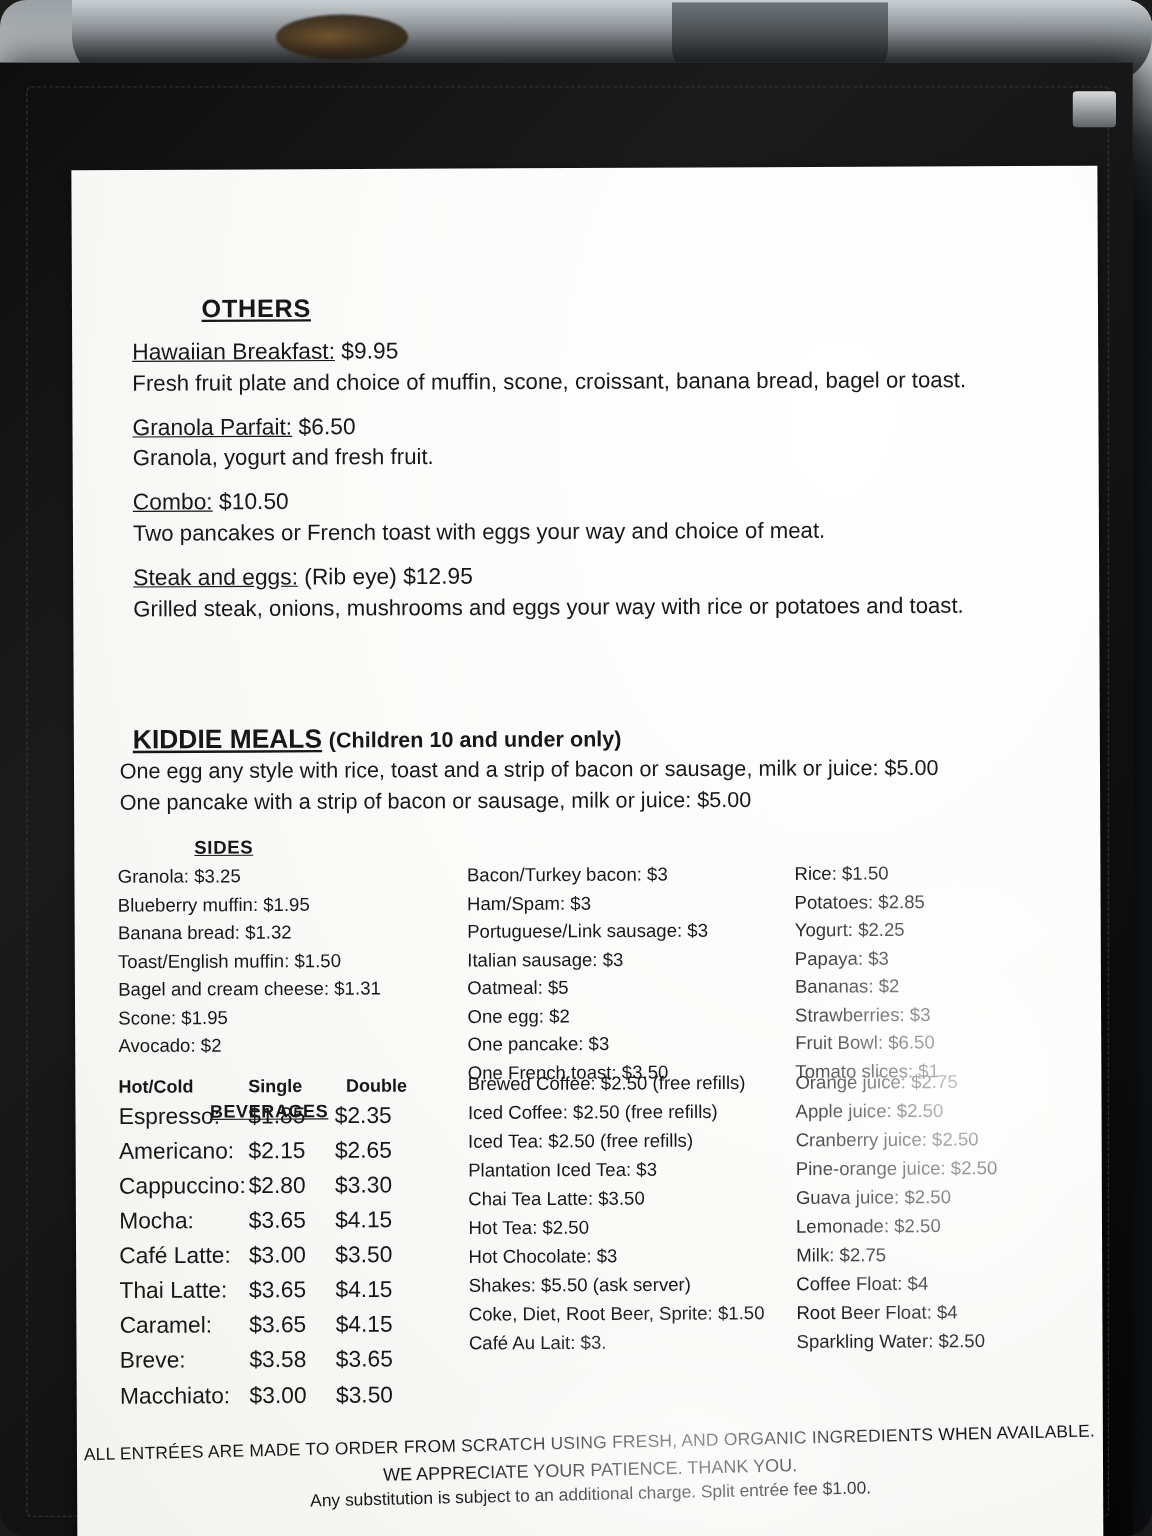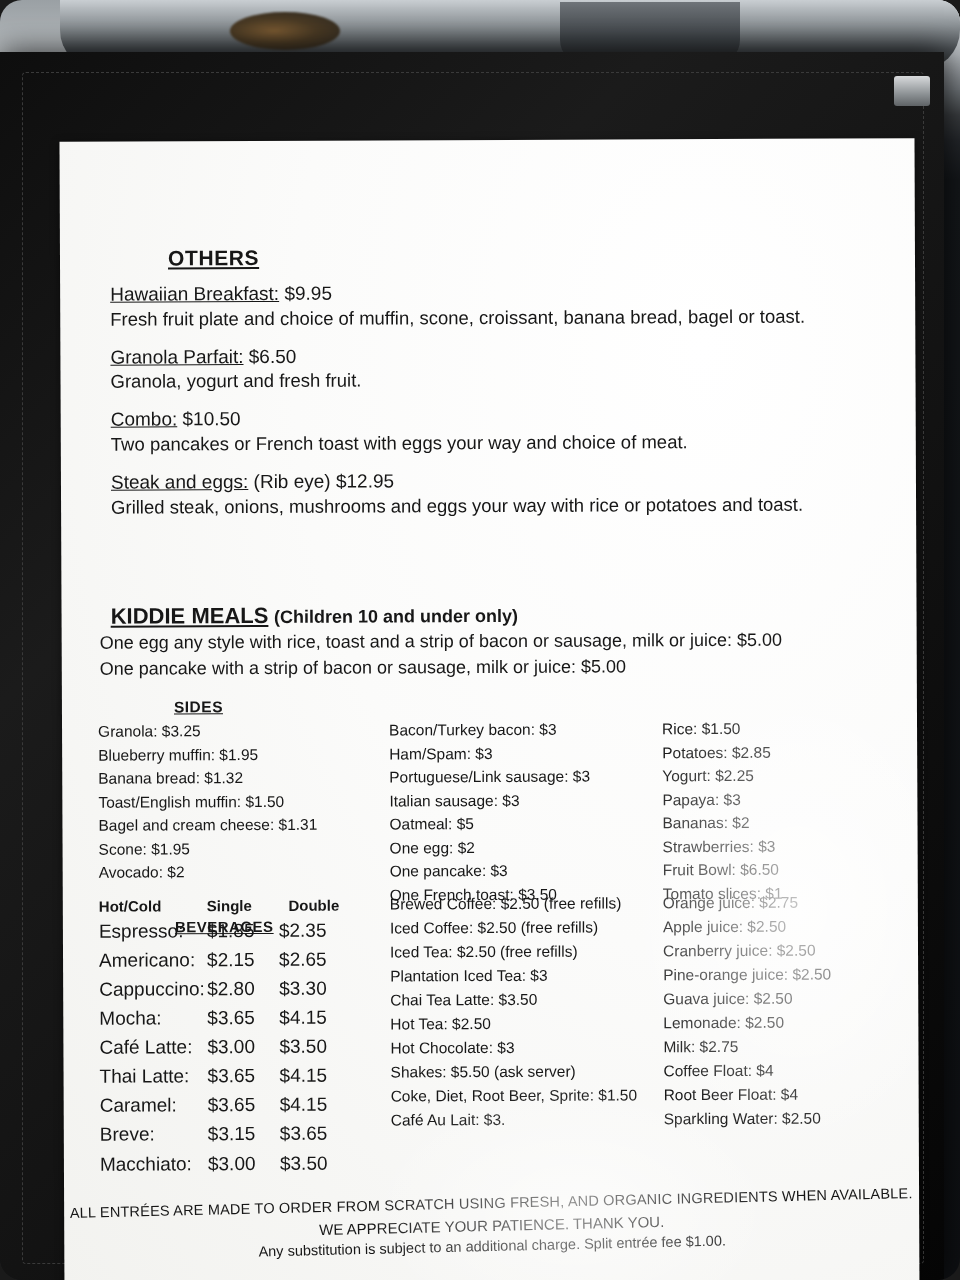--- a/index.html
+++ b/index.html
@@ -125,21 +125,21 @@
   .kiddie {
     position: absolute; left: 38px; top: 462px; width: 800px;
   }
   .kiddie-head { font-size: 20px; }
   .kiddie-title { font-weight: bold; text-decoration: underline; font-size: 22px; }
   .kiddie-sub { font-weight: bold; font-size: 18px; }
   .kiddie-line { font-size: 18px; line-height: 1.45; }
 
   
   .sides-title {
-    position: absolute; left: 112px; top: 557px;
+    position: absolute; left: 100px; top: 557px;
     font-size: 15.5px; font-weight: bold; text-decoration: underline; letter-spacing: .5px;
   }
   .sides-col { position: absolute; font-size: 15.5px; line-height: 1.52; }
   .sides-c1 { left: 36px; top: 578px; }
   .sides-c2 { left: 327px; top: 578px; }
   .sides-c3 { left: 600px; top: 578px; }
 
   
   .bev-title {
     position: absolute; left: 93px; top: 777px;
@@ -310,21 +310,21 @@
                 <td>$3.65</td>
                 <td>$4.15</td>
               </tr>
               <tr>
                 <td>Caramel:</td>
                 <td>$3.65</td>
                 <td>$4.15</td>
               </tr>
               <tr>
                 <td>Breve:</td>
-                <td>$3.15</td>
+                <td>$3.58</td>
                 <td>$3.65</td>
               </tr>
               <tr>
                 <td>Macchiato:</td>
                 <td>$3.00</td>
                 <td>$3.50</td>
               </tr>
             </tbody>
           </table>
         </div>

